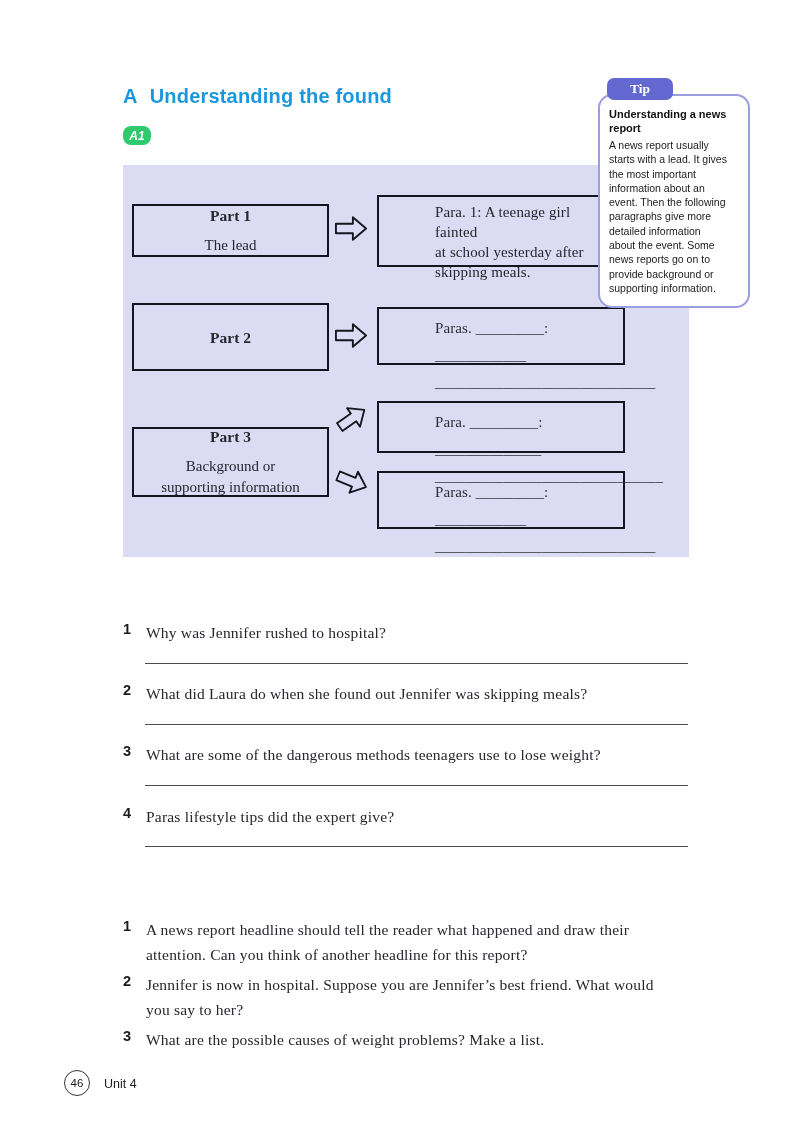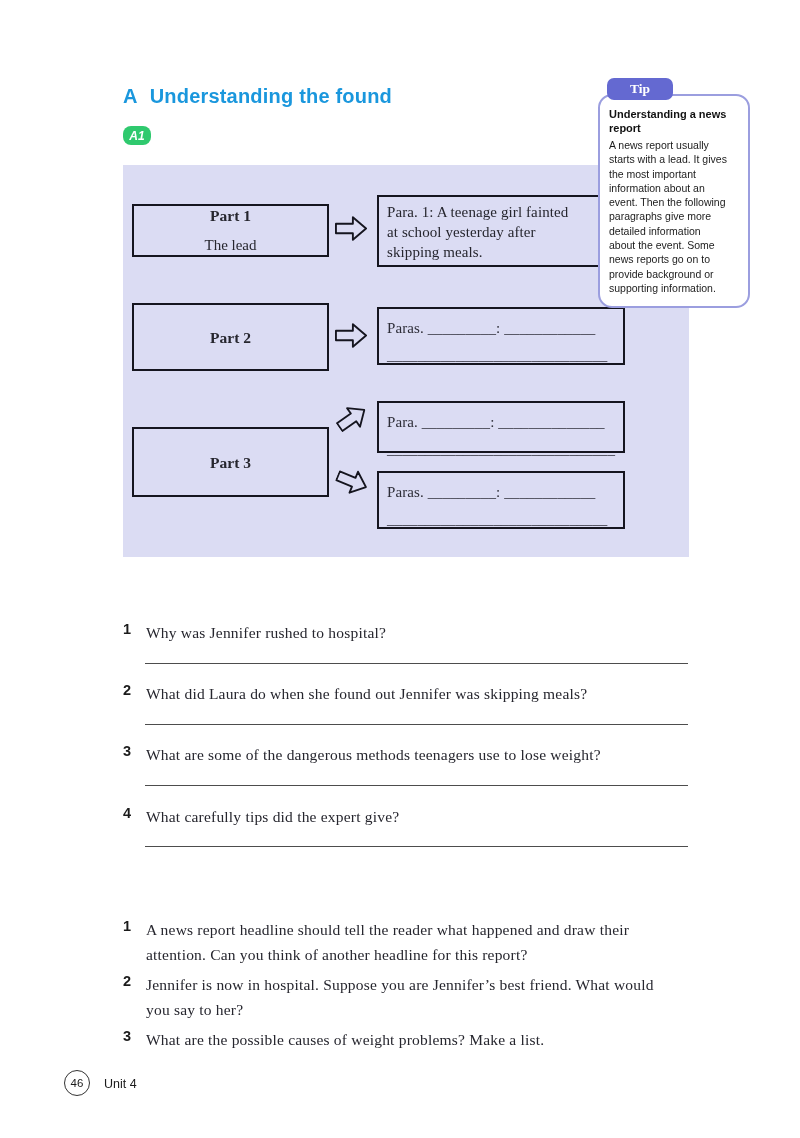--- a/index.html
+++ b/index.html
@@ -29,20 +29,21 @@
     display:flex;flex-direction:column;align-items:center;justify-content:center;
     font-family:"Liberation Serif","DejaVu Serif",serif;font-size:15px;color:#26262e;
     line-height:21px;text-align:center;gap:9px;
   }
   .pbox-title{font-weight:bold;font-size:15.5px;}
   .pbox-desc{white-space:pre-line;}
   .rbox{
     position:absolute;left:254px;width:248px;border:2px solid #15151f;
     font-family:"Liberation Serif","DejaVu Serif",serif;font-size:15px;color:#26262e;
     box-sizing:border-box;
+    padding-left:48px;
   }
   .rbox .rbox-text{padding:5px 8px;line-height:20px;white-space:pre-line;letter-spacing:.1px;}
   .rbox.blank .rbox-text{line-height:27px;padding-top:6px;color:#2e2e38;}
   .arrow{position:absolute;}
   
   .tip-body{
     position:absolute;left:598px;top:94px;width:152px;height:214px;
     background:#ffffff;border:2px solid #9b9edf;border-radius:14px;z-index:5;
     box-sizing:border-box;
   }
@@ -92,20 +93,22 @@
       <div class="pbox-title">Part 1</div>
       <div class="pbox-desc">The lead</div>
     </div>
 
     <div class="pbox" style="top:138px;height:64px;">
       <div class="pbox-title">Part 2</div>
     </div>
 
     <div class="pbox" style="top:262px;height:66px;">
       <div class="pbox-title">Part 3</div>
+      <div class="pbox-desc">Background or
+supporting information</div>
     </div>
 
     <svg class="arrow" style="left:212px;top:50px;" width="32" height="27" viewBox="0 0 34 28">
       <polygon points="1,9 19,9 19,2 33,14 19,26 19,19 1,19" fill="#dbdcf3" stroke="#15151f" stroke-width="2" stroke-linejoin="round"></polygon>
     </svg>
     <svg class="arrow" style="left:212px;top:157px;" width="32" height="27" viewBox="0 0 34 28">
       <polygon points="1,9 19,9 19,2 33,14 19,26 19,19 1,19" fill="#dbdcf3" stroke="#15151f" stroke-width="2" stroke-linejoin="round"></polygon>
     </svg>
     <svg class="arrow" style="left:213px;top:240px;transform:rotate(-35deg);" width="32" height="27" viewBox="0 0 34 28">
       <polygon points="1,9 19,9 19,2 33,14 19,26 19,19 1,19" fill="#dbdcf3" stroke="#15151f" stroke-width="2" stroke-linejoin="round"></polygon>
@@ -164,21 +167,21 @@
   <div class="answer-line" style="top:724px;"></div>
 
   <div class="q" style="top:742px;">
     <span class="qnum">3</span>
     <span class="qtext">What are some of the dangerous methods teenagers use to lose weight?</span>
   </div>
   <div class="answer-line" style="top:785px;"></div>
 
   <div class="q" style="top:804px;">
     <span class="qnum">4</span>
-    <span class="qtext">What carefully tips did the expert give?</span>
+    <span class="qtext">Paras lifestyle tips did the expert give?</span>
   </div>
   <div class="answer-line" style="top:846px;"></div>
 
 
   <div class="q" style="top:917px;">
     <span class="qnum">1</span>
     <span class="qtext">A news report headline should tell the reader what happened and draw their
 attention. Can you think of another headline for this report?</span>
   </div>
   <div class="q" style="top:972px;">

